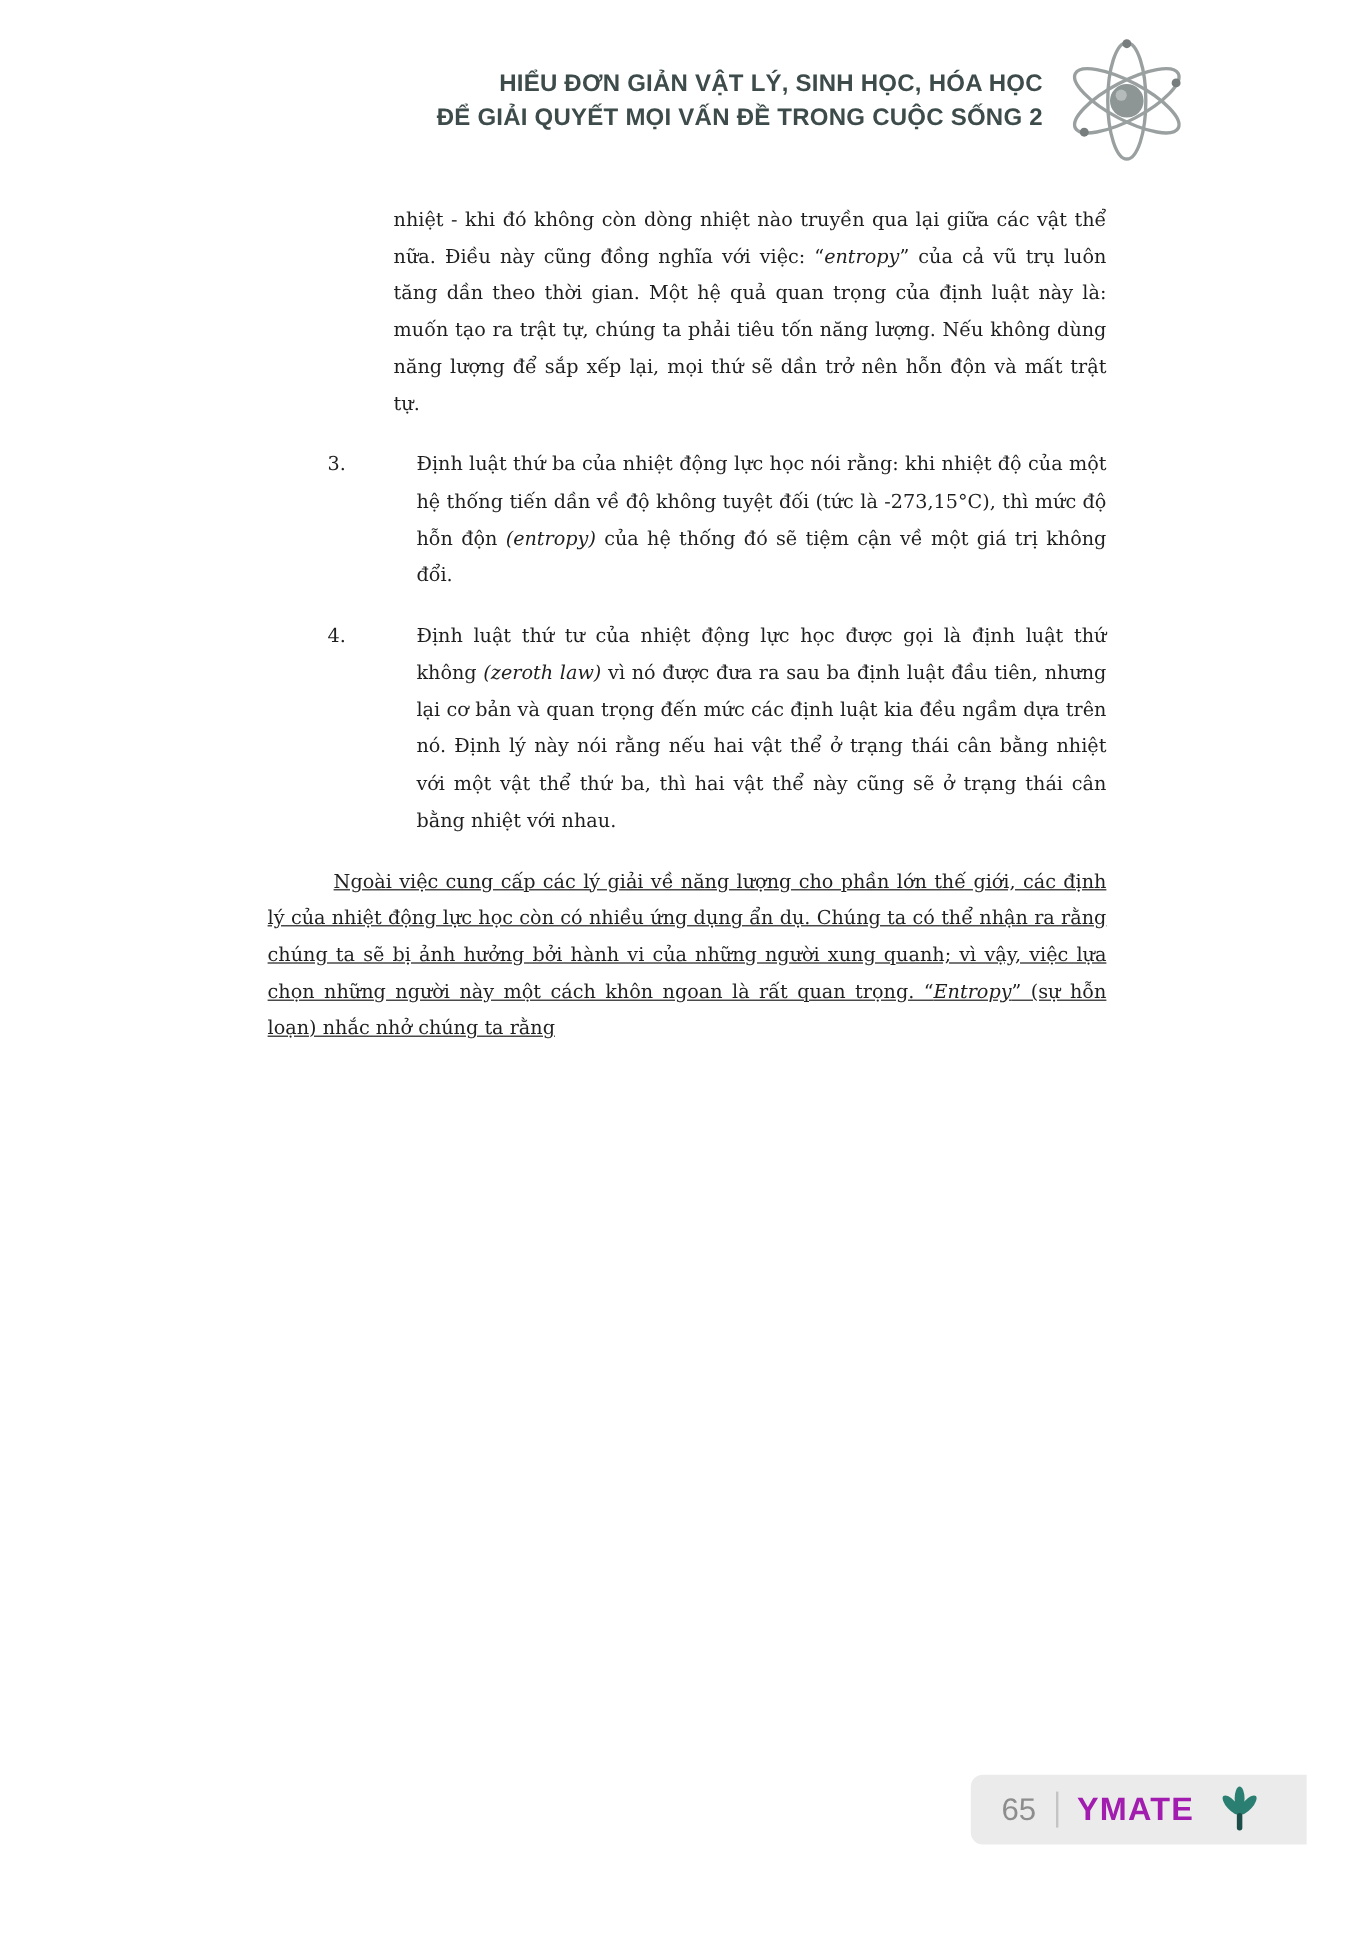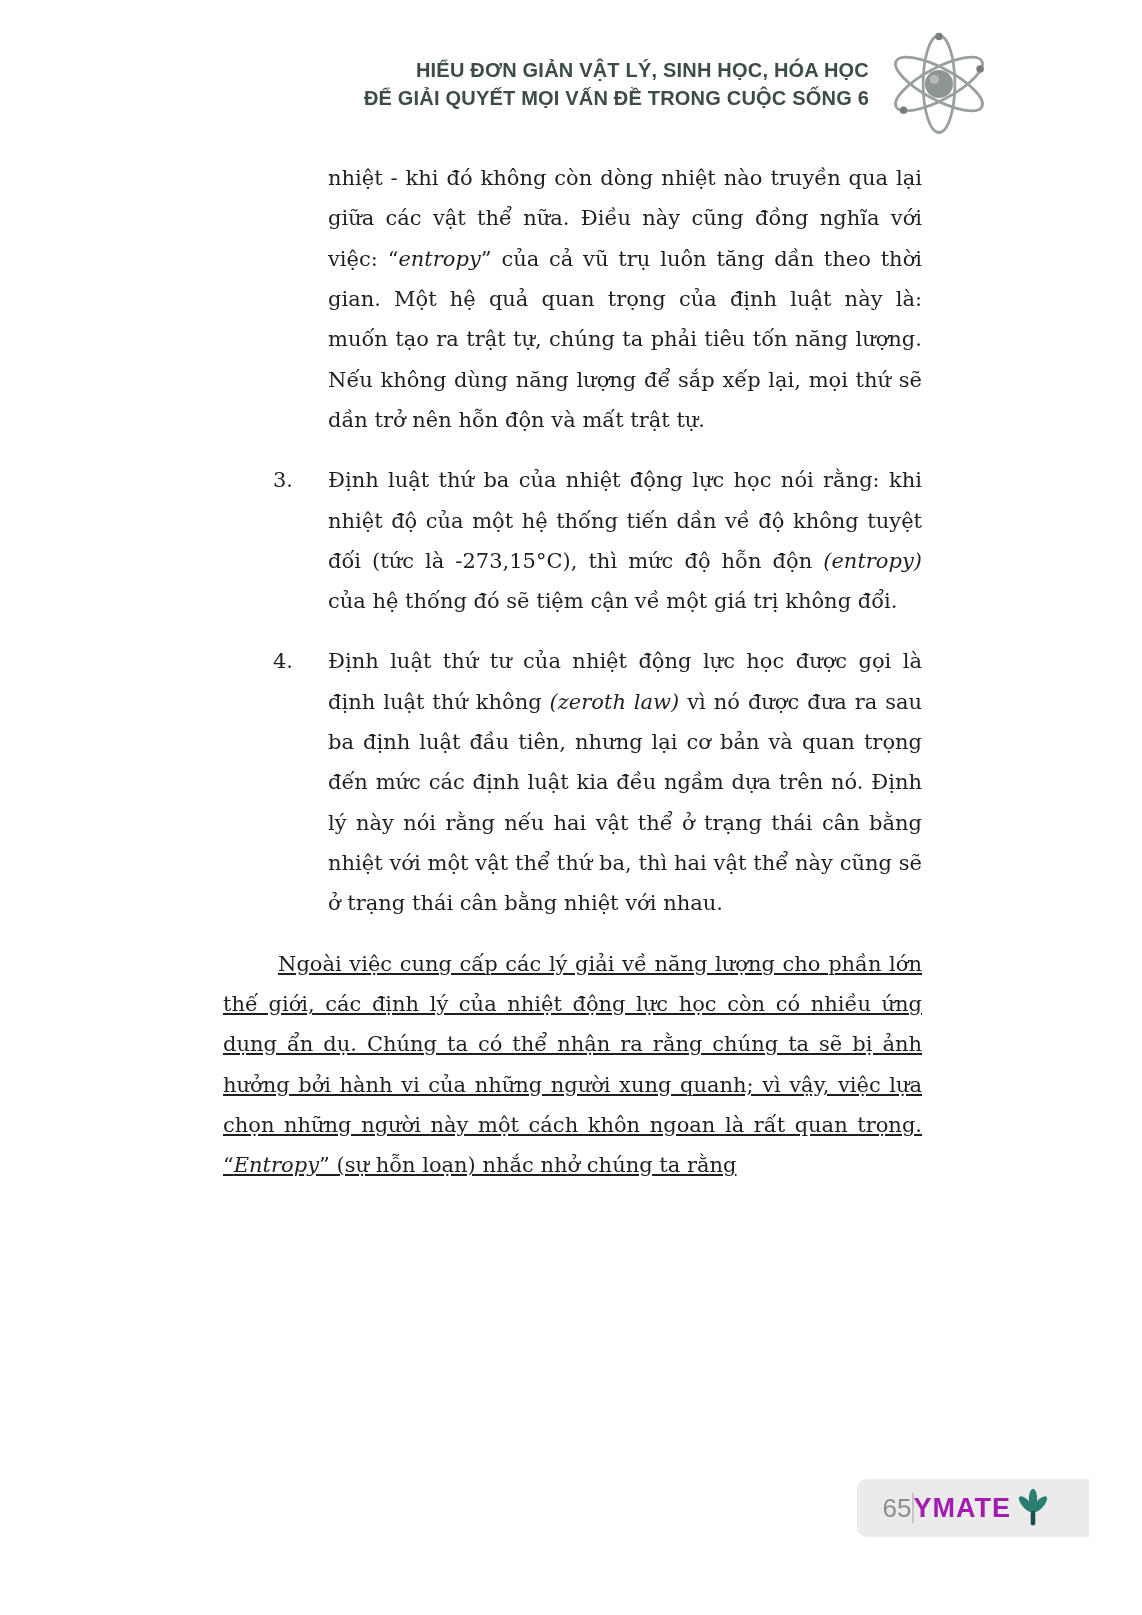--- a/index.html
+++ b/index.html
@@ -25,36 +25,36 @@
     font-weight:bold;
     font-size:20px;
     line-height:1.4;
     letter-spacing:0.2px;
     color:#3d4b4a;
   }
   .atom-wrap { flex:none; width:112px; height:112px; }
 
   
   main.body-text {
-    position:absolute; top:158px; left:170px; right:167px;
-    font-size:21px;
+    position:absolute; top:168px; left:170px; right:167px;
+    font-size:16px;
     line-height:1.92;
     text-align:justify;
   }
   p.cont { margin-left:105px; margin-bottom:20px; }
   .list-item { display:flex; align-items:flex-start; margin-bottom:20px; }
   .list-item .num { flex:none; width:105px; padding-left:50px; }
-  .list-item .li-text { flex:1; text-align:justify; }
+  .list-item .li-text { flex:1; text-align:justify;margin-left:19px; }
   p.closing { text-indent:55px;text-decoration:underline; }
   .it { font-style:italic; }
 
   
   .footer-bar {
     position:absolute; right:0; bottom:78px;
-    display:flex; align-items:center; 
+    display:flex; align-items:center; gap:16px;
     background:#ebebeb;
     border-radius:10px 0 0 10px;
     padding:7px 34px 7px 26px;
   }
   .page-num {
     font-family:"Liberation Sans", sans-serif;
     font-size:26px; color:#8d8d8d;
   }
   .footer-sep { width:2px; height:30px; background:#c4c4c4; }
   .brand {
@@ -65,21 +65,21 @@
   .brand-icon { flex:none; width:44px; height:44px; }
 </style>
 </head>
 <body>
 
 <div class="page">
 
   <header class="page-header">
     <div class="header-text">
       <div>HIỂU ĐƠN GIẢN VẬT LÝ, SINH HỌC, HÓA HỌC</div>
-      <div>ĐỂ GIẢI QUYẾT MỌI VẤN ĐỀ TRONG CUỘC SỐNG 6</div>
+      <div>ĐỂ GIẢI QUYẾT MỌI VẤN ĐỀ TRONG CUỘC SỐNG 2</div>
     </div>
     <span class="atom-wrap">
       <svg viewBox="0 0 120 120" width="112" height="112" aria-hidden="true">
         <g fill="none" stroke="#9aa0a0" stroke-width="3">
           <ellipse cx="60" cy="60" rx="52" ry="17" transform="rotate(28 60 60)"></ellipse>
           <ellipse cx="60" cy="60" rx="52" ry="17" transform="rotate(-28 60 60)"></ellipse>
           <ellipse cx="60" cy="60" rx="52" ry="17" transform="rotate(90 60 60)"></ellipse>
         </g>
         <circle cx="60" cy="60" r="15" fill="#8e9595"></circle>
         <circle cx="55" cy="55" r="5" fill="#bcc1c1" opacity="0.85"></circle>

